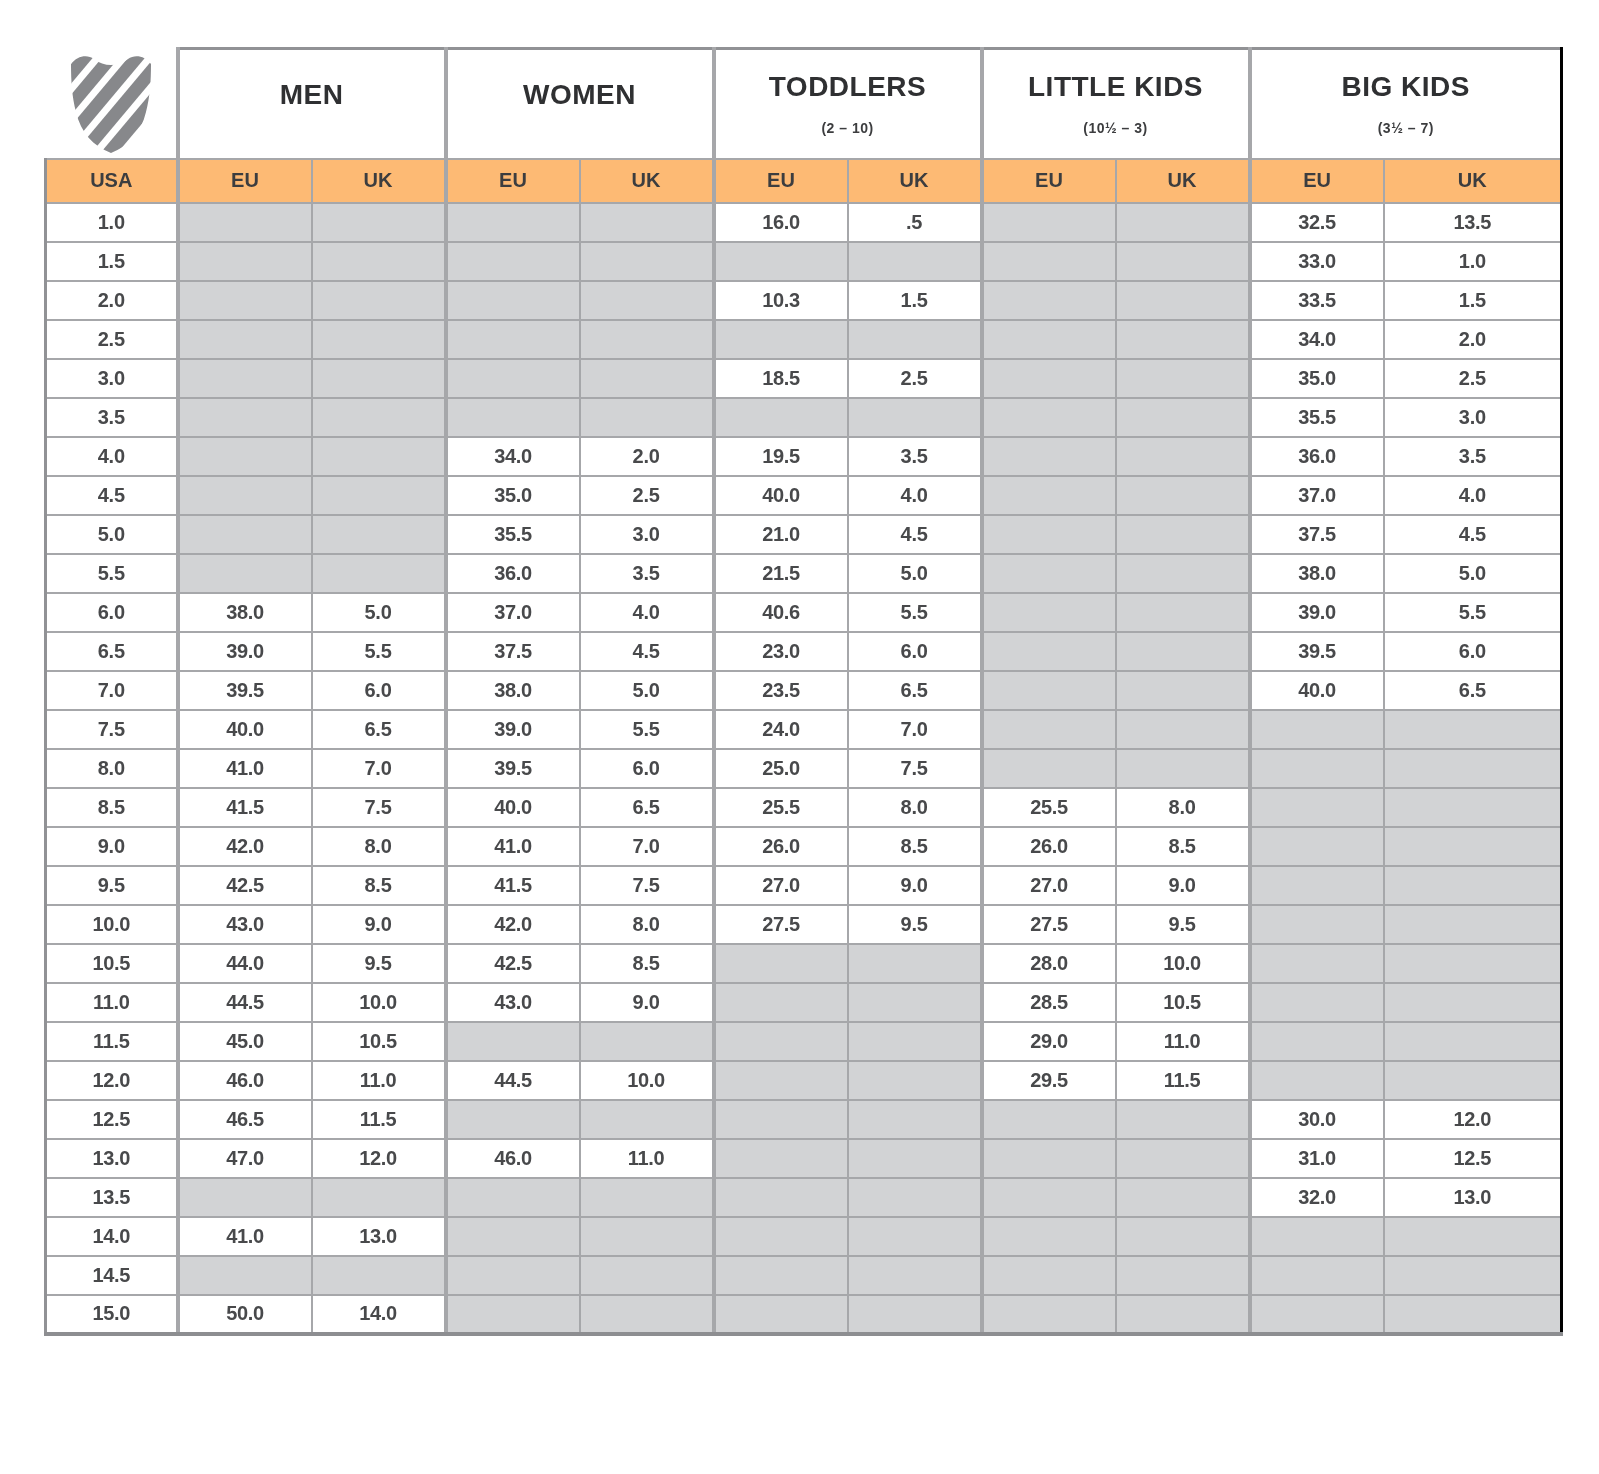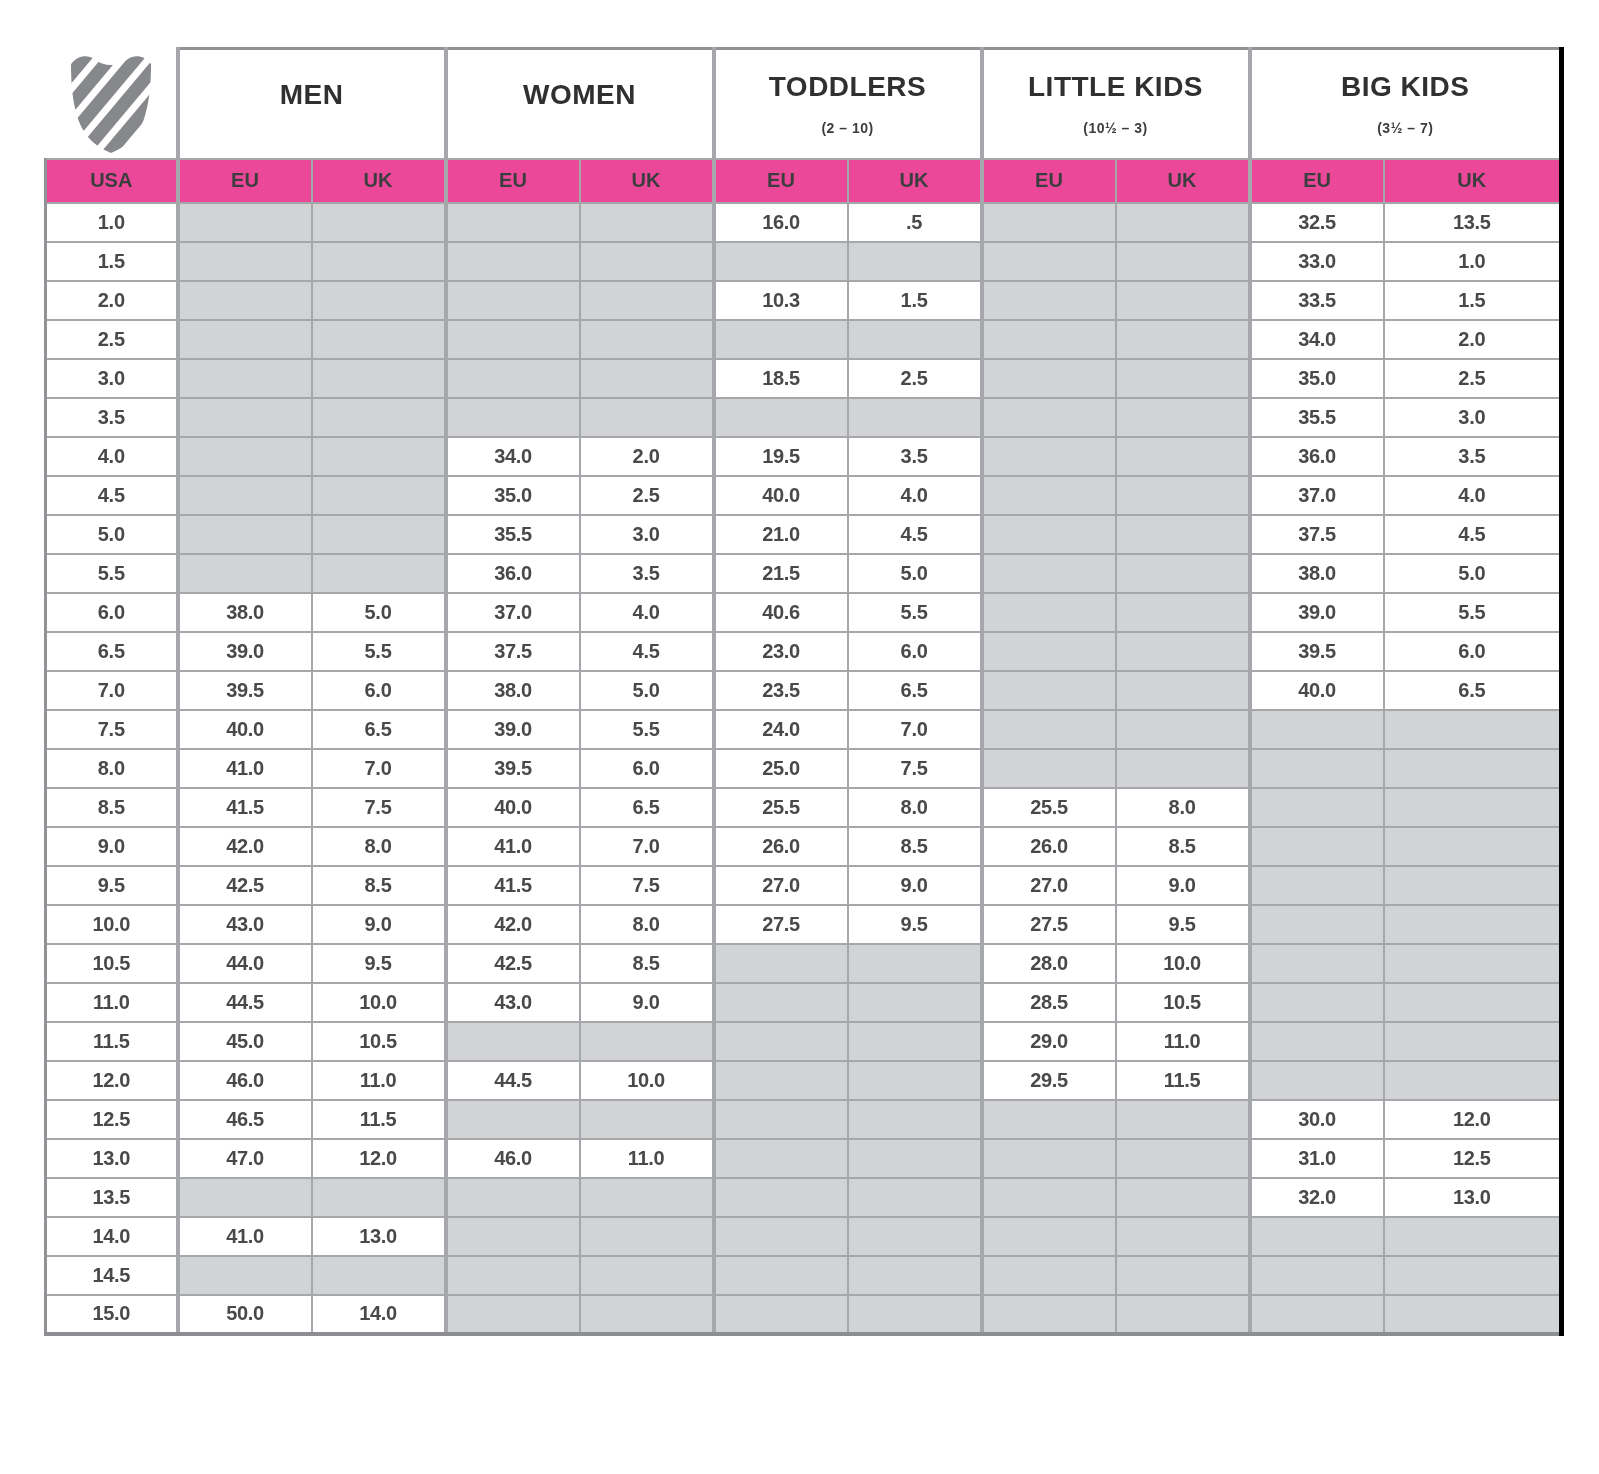--- a/index.html
+++ b/index.html
@@ -48,37 +48,37 @@
     font-weight: 700;
     color: #3c3d3f;
     margin-top: 17px;
     letter-spacing: 0.5px;
   }
   
   .sub-row th {
     height: 44px;
     font-size: 20px;
     font-weight: 700;
-    background: #ec4899;
+    background: #fdba74;
     color: #3c3d3f;
   }
   
   tbody td {
     height: 39px;
     font-size: 20px;
     font-weight: 700;
     letter-spacing: -0.3px;
     background: #ffffff;
     color: #48494b;
   }
   td.empty { background: #d2d3d5; }
   
   .gstart { border-left-width: 4px; }
   .edge-left { border-left: 3px solid #919295; }
-  .edge-right { border-right: 5px solid #000000; }
+  .edge-right { border-right: 3px solid #000000; }
   tbody tr:last-child td { border-bottom: 4px solid #8d8e91; }
   .logo-cell svg { display: block; margin: 0 auto; }
 </style>
 </head>
 <body>
 
 <div class="page">
   <table class="sizechart">
     <colgroup>
       <col style="width:132px">

